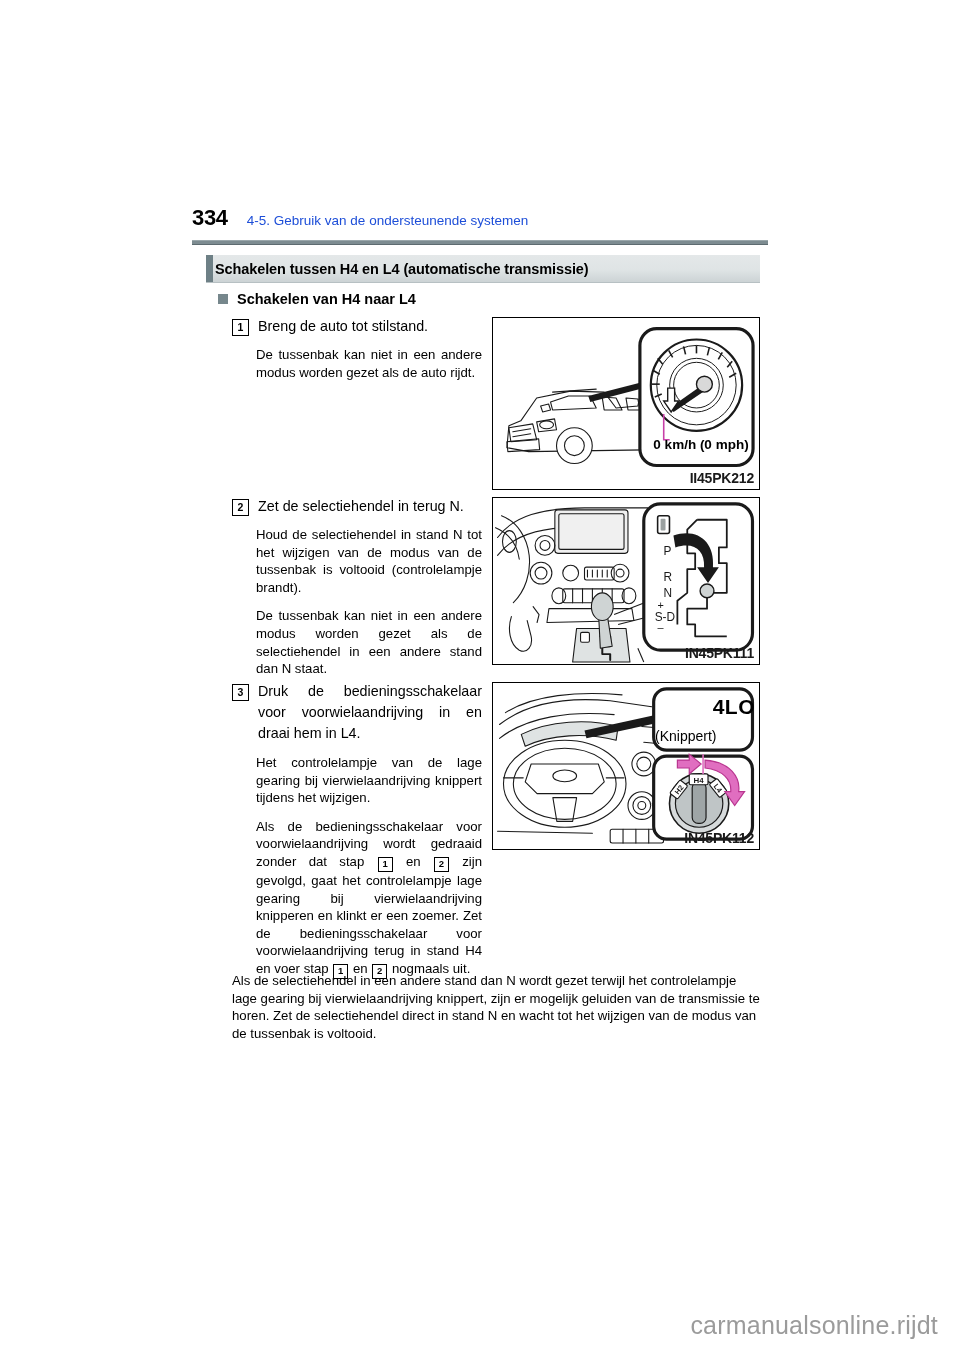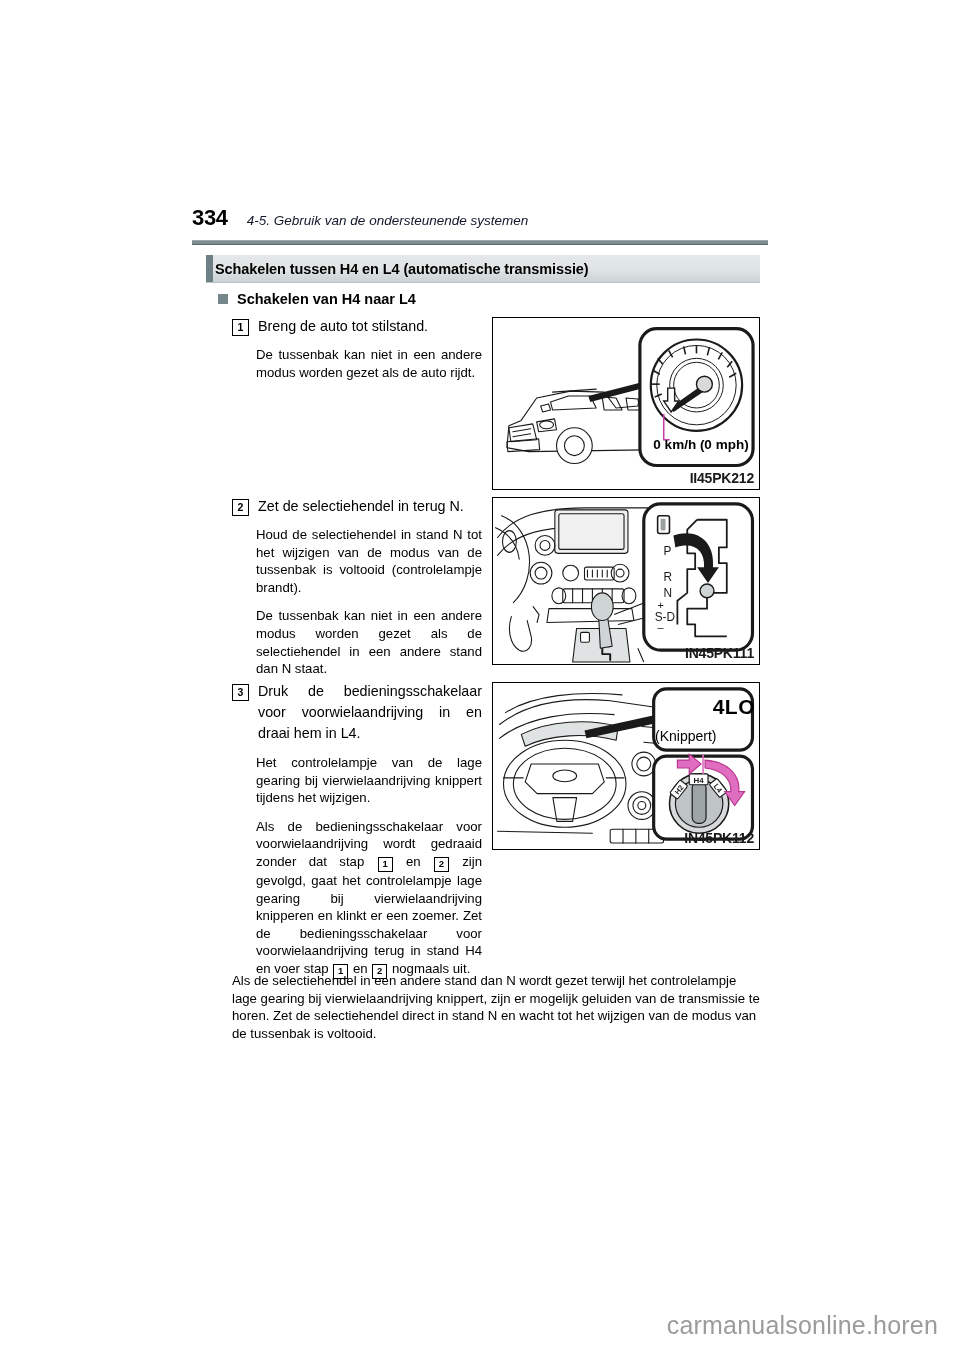--- a/index.html
+++ b/index.html
@@ -35,22 +35,21 @@
   }
   .page-number {
     font-size: 22px;
     font-weight: bold;
     letter-spacing: -0.3px;
     margin-right: 19px;
   }
   .header-title {
     font-size: 13.5px;
     font-weight: normal;
-    color: #0f172a;
-    font-style: italic;
+    color: #1d4ed8;
   }
   .header-rule {
     position: absolute;
     left: 192px;
     top: 240px;
     width: 576px;
     height: 3px;
     background: #7d8c91;
     border-top: 1px solid #9aa7ab;
     border-bottom: 1px solid #5d6b70;
@@ -453,15 +452,15 @@
 
       <path d="M214 78 C 240 80, 250 96, 248 110 L 254 110 L 244 124 L 234 110 L 240 110
                C 241 98, 232 88, 214 86 Z" fill="#e06ec0" stroke="#b8358f" stroke-width="1.2"></path>
       <line x1="212" y1="72" x2="212" y2="92" stroke="#e06ec0" stroke-width="1.6"></line>
     </svg>
     <div style="position:absolute; left:162px; top:12px; width:100px; text-align:right; font-size:21px; font-weight:bold; letter-spacing:0.5px;">4LO</div>
     <div style="position:absolute; left:162px; top:45px; width:100px; text-align:left; font-size:14px;">(Knippert)</div>
     <div class="fig-code">IN45PK112</div>
   </div>
 
-  <div class="watermark">carmanualsonline.horen</div>
+  <div class="watermark">carmanualsonline.rijdt</div>
 
 </div>
 
 </body></html>

